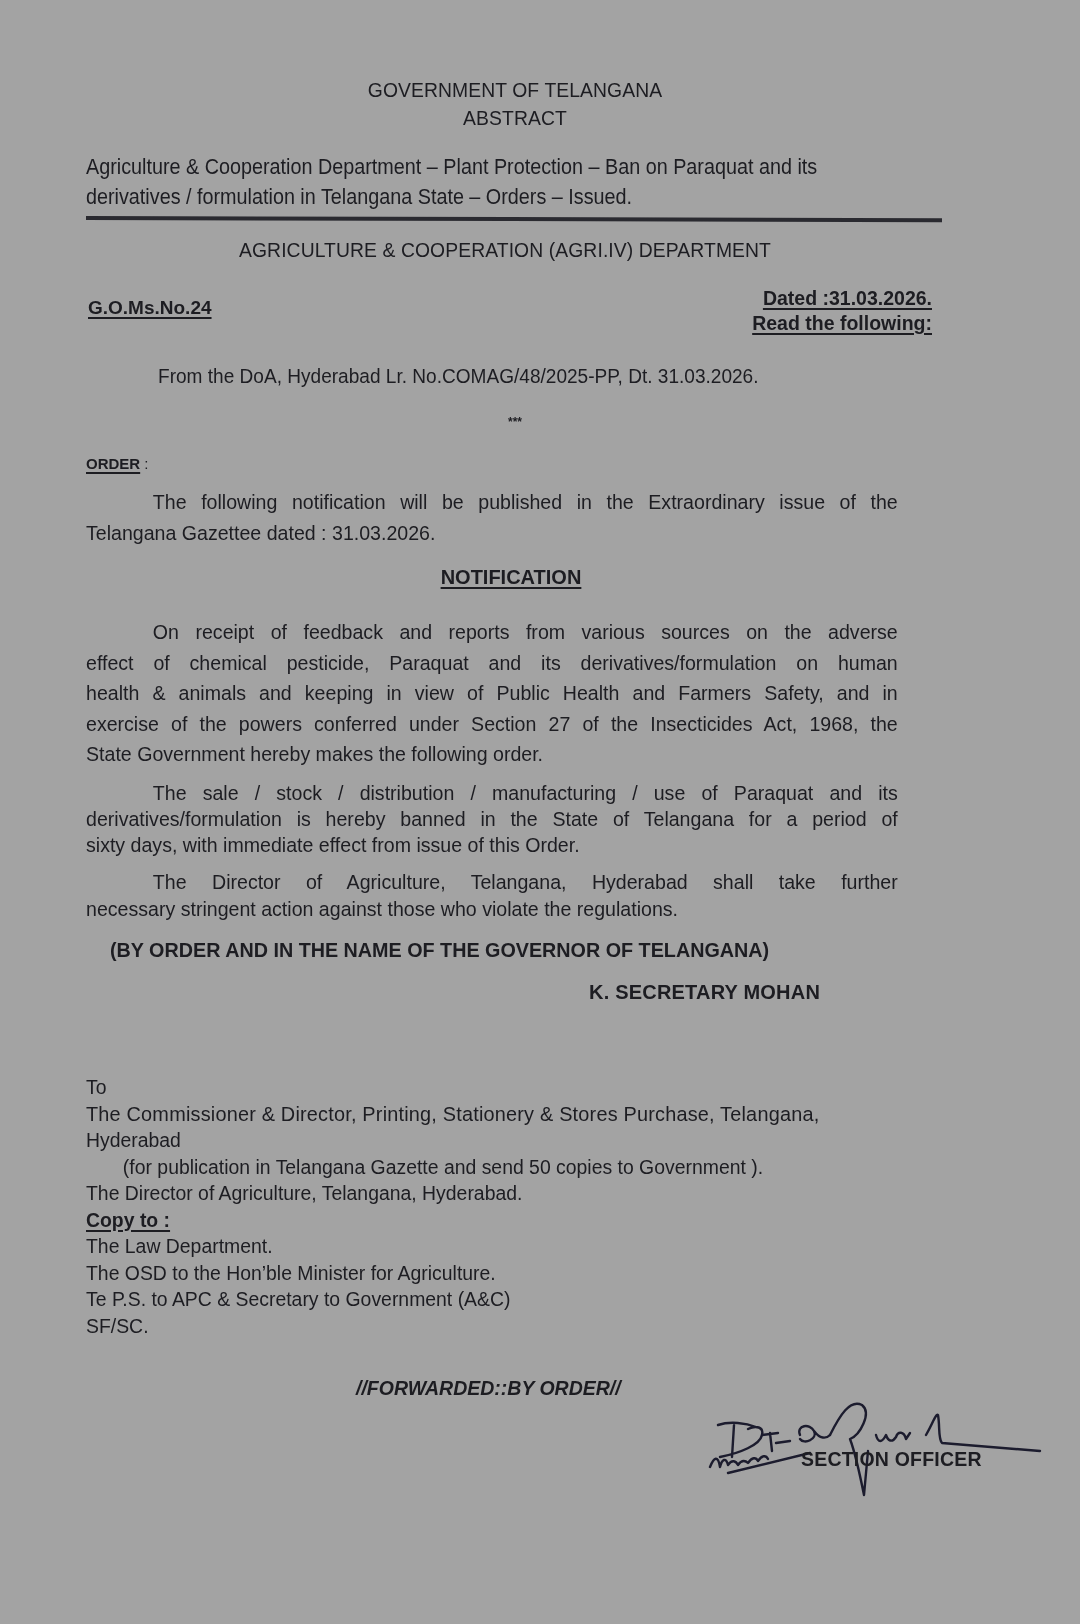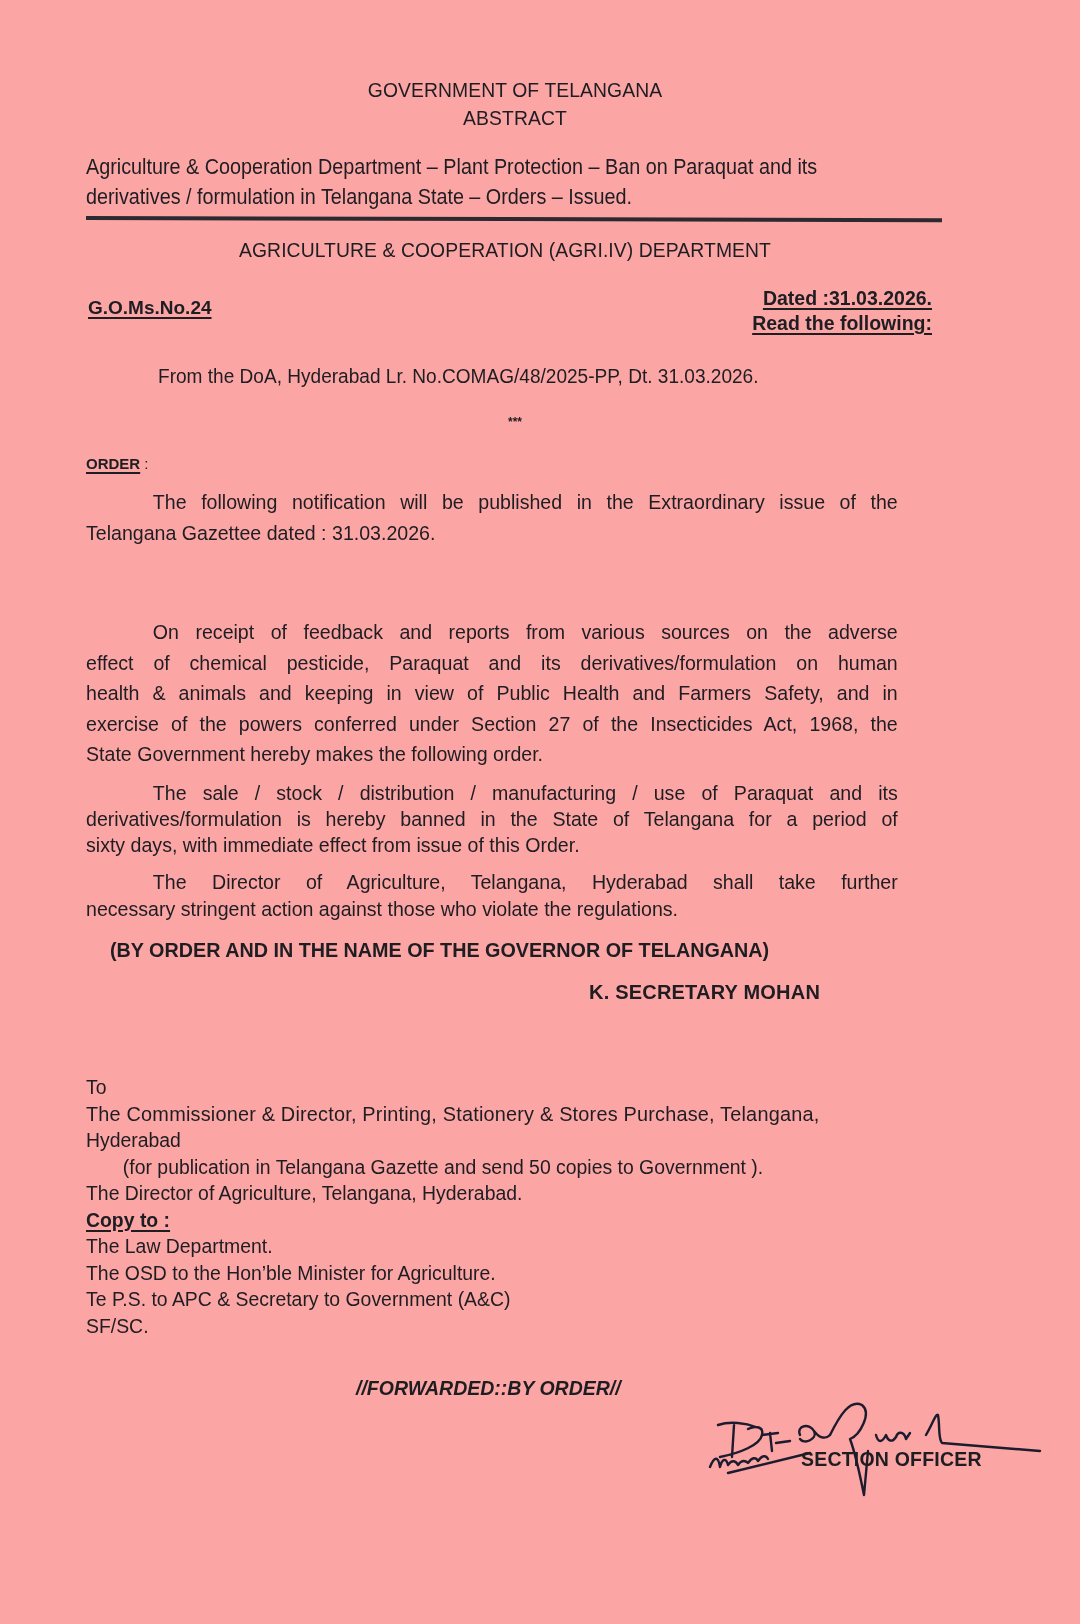--- a/index.html
+++ b/index.html
@@ -13,21 +13,21 @@
       position: relative;
       overflow: hidden;
       font-family: "Liberation Sans", sans-serif;
       color: #1d1d22;
     }
     .page {
       position: absolute;
       left: 0; top: 0;
       width: 1080px;
       height: 1624px;
-      background: #fca5a5;
+      background: #a3a3a3;
     }
     .abs { position: absolute; white-space: nowrap; }
     .c { text-align: center; }
     .hdr {
       font-size: 21px;
       letter-spacing: 0.1px;
       transform: scaleX(0.92);
       transform-origin: center;
     }
     .subject {
@@ -110,20 +110,21 @@
 
   <div class="abs" style="left:86px; top:455px; font-size:15px;">
     <span class="b u">ORDER</span><span> :</span>
   </div>
 
   <div class="para" style="top:487px;">
     <span class="line"><span class="indent"></span><span>The following notification will be published in the Extraordinary issue of the</span></span>
     <span class="line last">Telangana Gazettee dated : 31.03.2026.</span>
   </div>
 
+  <div class="abs c b u" style="left:0; width:1022px; top:566px; font-size:20px;">NOTIFICATION</div>
 
   <div class="para" style="top:617px;">
     <span class="line"><span class="indent"></span><span>On receipt of feedback and reports from various sources on the adverse</span></span>
     <span class="line">effect of chemical pesticide, Paraquat and its derivatives/formulation on human</span>
     <span class="line">health &amp; animals and keeping in view of Public Health and Farmers Safety, and in</span>
     <span class="line">exercise of the powers conferred under Section 27 of the Insecticides Act, 1968, the</span>
     <span class="line last">State Government hereby makes the following order.</span>
   </div>
 
   <div class="para" style="top:780px; line-height:26px;">

